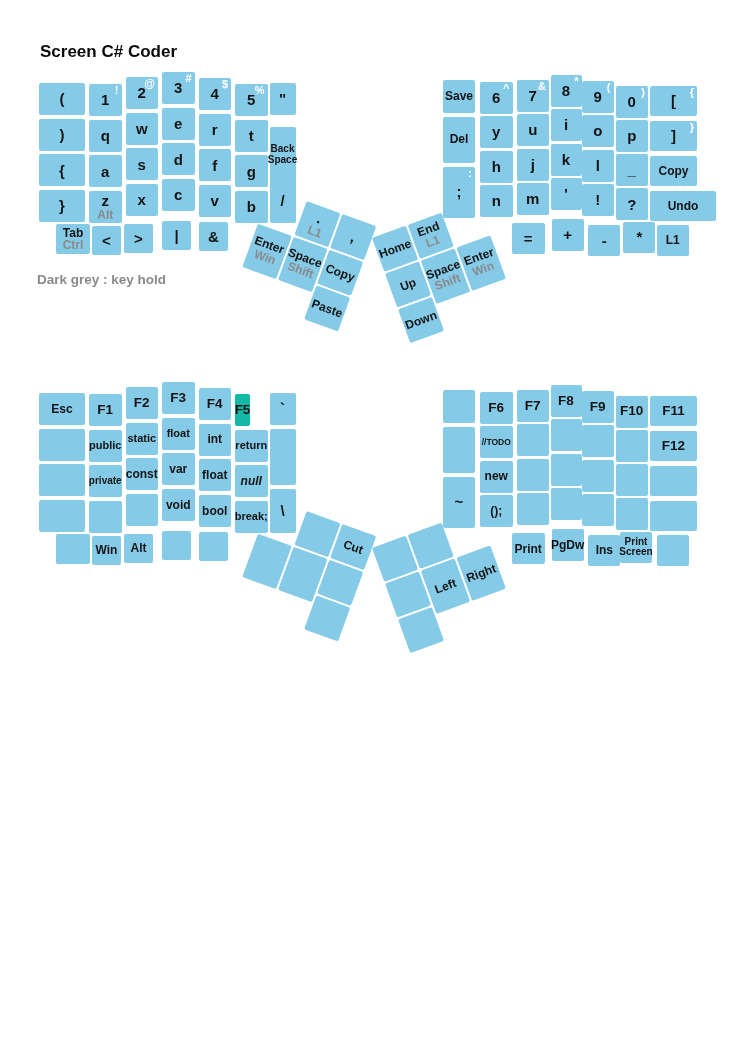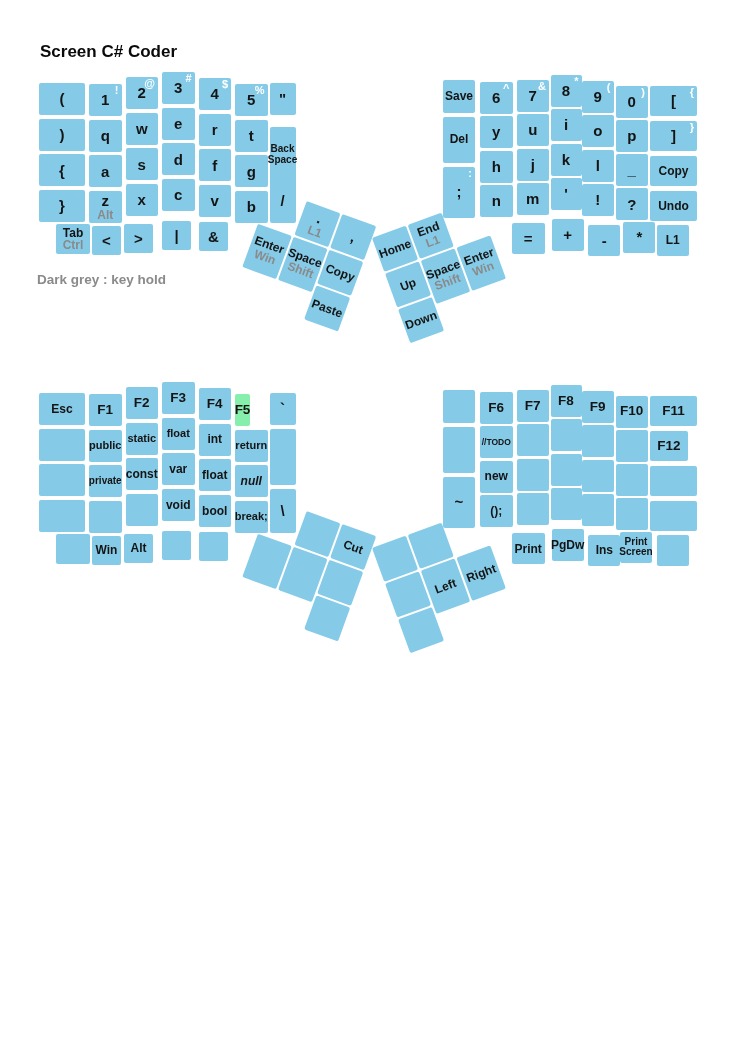--- a/index.html
+++ b/index.html
@@ -215,21 +215,21 @@
         <div class="main" style="font-size: 15px;">[</div>
         <div class="sup" style="color: rgb(255, 255, 255);">{</div>
       </div>
       <div class="key" style="left: 650px; top: 121px; width: 47px; height: 30px; background: rgb(133, 203, 232);">
         <div class="main" style="font-size: 15px;">]</div>
         <div class="sup" style="color: rgb(255, 255, 255);">}</div>
       </div>
       <div class="key" style="left: 650px; top: 156px; width: 47px; height: 30px; background: rgb(133, 203, 232);">
         <div class="main" style="font-size: 12px;">Copy</div>
       </div>
-      <div class="key" style="left: 650px; top: 191px; width: 47px; height: 30px; background: rgb(133, 203, 232); align-items: center;">
+      <div class="key" style="left: 650px; top: 191px; width: 66px; height: 30px; background: rgb(133, 203, 232); align-items: center;">
         <div class="main" style="font-size: 12px;">Undo</div>
       </div>
       <div class="key" style="left: 656.7px; top: 225px; width: 32px; height: 31px; background: rgb(133, 203, 232);">
         <div class="main" style="font-size: 12px;">L1</div>
       </div>
       <div class="cluster" style="left: 271px; top: 188px; transform: rotate(20deg);">
         <div class="key" style="left: 0px; top: 38px; width: 36px; height: 46px; background: rgb(133, 203, 232);">
           <div class="main" style="font-size: 12px;">Enter</div>
           <div class="hold" style="color: rgb(138, 138, 138);">Win</div>
         </div>
@@ -328,21 +328,21 @@
       <div class="key" style="left: 198.5px; top: 423.7px; width: 32.5px; height: 32px; background: rgb(133, 203, 232);">
         <div class="main" style="font-size: 12px;">int</div>
       </div>
       <div class="key" style="left: 198.5px; top: 459.4px; width: 32.5px; height: 32px; background: rgb(133, 203, 232);">
         <div class="main" style="font-size: 12px;">float</div>
       </div>
       <div class="key" style="left: 198.5px; top: 495.1px; width: 32.5px; height: 32px; background: rgb(133, 203, 232);">
         <div class="main" style="font-size: 12px;">bool</div>
       </div>
       <div class="key" style="left: 199px; top: 532px; width: 29px; height: 29px; background: rgb(133, 203, 232);"></div>
-      <div class="key" style="left: 235px; top: 394px; width: 15px; height: 32px; background: #86efac;">
+      <div class="key" style="left: 235px; top: 394px; width: 15px; height: 32px; background: #14b8a6;">
         <div class="main" style="font-size: 13.5px;">F5</div>
       </div>
       <div class="key" style="left: 235px; top: 429.7px; width: 32.5px; height: 32px; background: rgb(133, 203, 232);">
         <div class="main" style="font-size: 11px;">return</div>
       </div>
       <div class="key" style="left: 235px; top: 465.4px; width: 32.5px; height: 32px; background: rgb(133, 203, 232);">
         <div class="main" style="font-size: 12px; font-style: italic;">null</div>
       </div>
       <div class="key" style="left: 235px; top: 501.1px; width: 32.5px; height: 32px; background: rgb(133, 203, 232);">
         <div class="main" style="font-size: 11px;">break;</div>
@@ -403,21 +403,21 @@
       </div>
       <div class="key" style="left: 615.5px; top: 429.8px; width: 32.5px; height: 32px; background: rgb(133, 203, 232);"></div>
       <div class="key" style="left: 615.5px; top: 464.1px; width: 32.5px; height: 32px; background: rgb(133, 203, 232);"></div>
       <div class="key" style="left: 615.5px; top: 498.4px; width: 32.5px; height: 32px; background: rgb(133, 203, 232);"></div>
       <div class="key" style="left: 620px; top: 531.7px; width: 32px; height: 31px; background: rgb(133, 203, 232);">
         <div class="main" style="font-size: 10px;">Print Screen</div>
       </div>
       <div class="key" style="left: 650px; top: 396px; width: 47px; height: 30px; background: rgb(133, 203, 232);">
         <div class="main" style="font-size: 13.5px;">F11</div>
       </div>
-      <div class="key" style="left: 650px; top: 431px; width: 38px; height: 30px; background: rgb(133, 203, 232);">
+      <div class="key" style="left: 650px; top: 431px; width: 47px; height: 30px; background: rgb(133, 203, 232);">
         <div class="main" style="font-size: 13.5px;">F12</div>
       </div>
       <div class="key" style="left: 650px; top: 466px; width: 47px; height: 30px; background: rgb(133, 203, 232);"></div>
       <div class="key" style="left: 650px; top: 501px; width: 47px; height: 30px; background: rgb(133, 203, 232);"></div>
       <div class="key" style="left: 656.7px; top: 535px; width: 32px; height: 31px; background: rgb(133, 203, 232);"></div>
       <div class="cluster" style="left: 271px; top: 498px; transform: rotate(20deg);">
         <div class="key" style="left: 0px; top: 38px; width: 36px; height: 46px; background: rgb(133, 203, 232);"></div>
         <div class="key" style="left: 38px; top: 0px; width: 36px; height: 36px; background: rgb(133, 203, 232);"></div>
         <div class="key" style="left: 76px; top: 0px; width: 36px; height: 36px; background: rgb(133, 203, 232);">
           <div class="main" style="font-size: 12px;">Cut</div>

